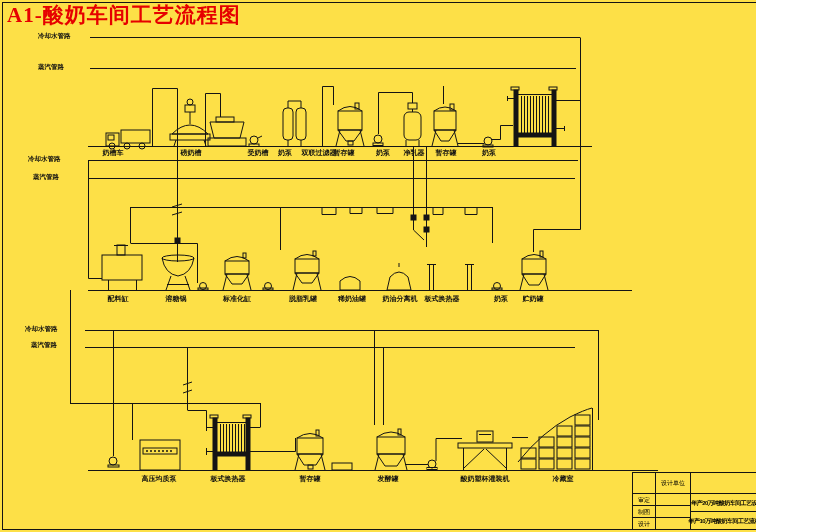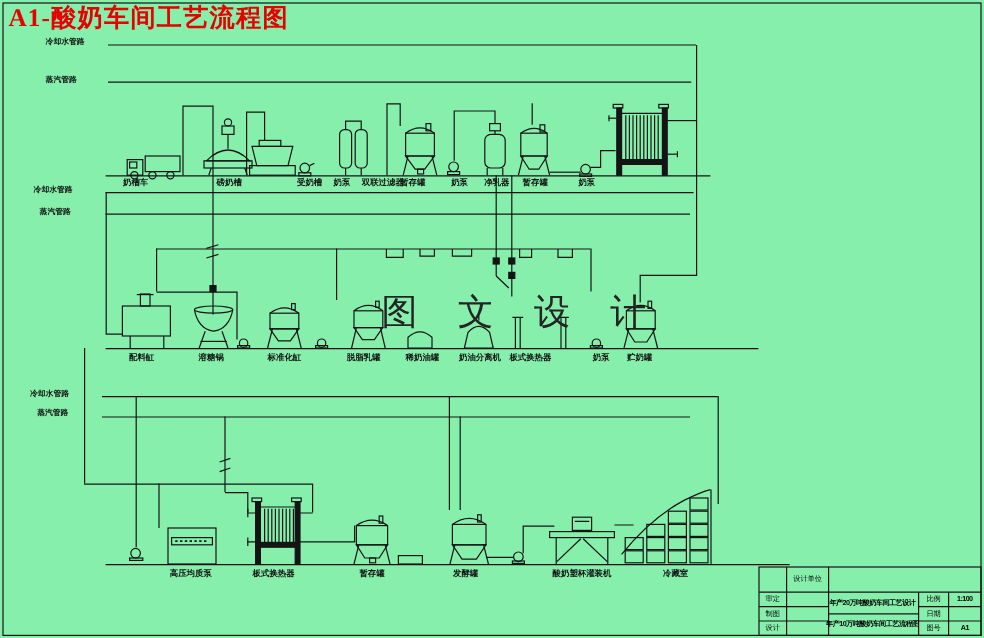--- a/index.html
+++ b/index.html
@@ -1,16 +1,16 @@
 <!DOCTYPE html>
 <html><head>
 <meta charset="utf-8">
 <style>
   html,body{margin:0;padding:0;background:#fff;}
-  .page{position:relative;width:820px;height:532px;background:#86efac;
+  .page{position:relative;width:756px;height:532px;background:#fde047;
         font-family:"Liberation Sans",sans-serif;overflow:hidden;}
   .diagram{position:absolute;left:0;top:0;}
   .main-title{position:absolute;left:7px;top:1px;font-family:"Liberation Serif",serif;
         font-weight:bold;font-size:21px;letter-spacing:1px;color:#e60000;white-space:nowrap;}
   .watermark{position:absolute;left:318px;top:240px;font-family:"Liberation Serif",serif;
         font-size:30px;letter-spacing:13px;color:#242424;white-space:nowrap;}
   .lbl{position:absolute;font-size:7px;font-weight:bold;color:#111;line-height:1;
         white-space:nowrap;transform:translateX(-50%);}
   .plbl{position:absolute;font-size:6.5px;font-weight:bold;color:#111;line-height:1;white-space:nowrap;}
   .tb{position:absolute;font-size:6px;color:#000;line-height:1;white-space:nowrap;
@@ -312,21 +312,20 @@
         <line x1="632.5" y1="505.5" x2="690.5" y2="505.5"></line>
         <line x1="632.5" y1="517.5" x2="690.5" y2="517.5"></line>
         <line x1="765.5" y1="505.5" x2="817.5" y2="505.5"></line>
         <line x1="765.5" y1="517.5" x2="817.5" y2="517.5"></line>
         <line x1="690.5" y1="511.5" x2="765.5" y2="511.5"></line>
       </g>
     </g>
   </svg>
 
   <div class="main-title">A1-酸奶车间工艺流程图</div>
-  <div class="watermark">图 文 设 计</div>
 
   <div class="plbl" style="left:38px;top:33px;">冷却水管路</div>
   <div class="plbl" style="left:38px;top:64px;">蒸汽管路</div>
   <div class="plbl" style="left:28px;top:156px;">冷却水管路</div>
   <div class="plbl" style="left:33px;top:174px;">蒸汽管路</div>
   <div class="plbl" style="left:25px;top:326px;">冷却水管路</div>
   <div class="plbl" style="left:31px;top:342px;">蒸汽管路</div>
 
   <div class="lbl" style="left:113px;top:149px;">奶槽车</div>
   <div class="lbl" style="left:191px;top:149px;">磅奶槽</div>

